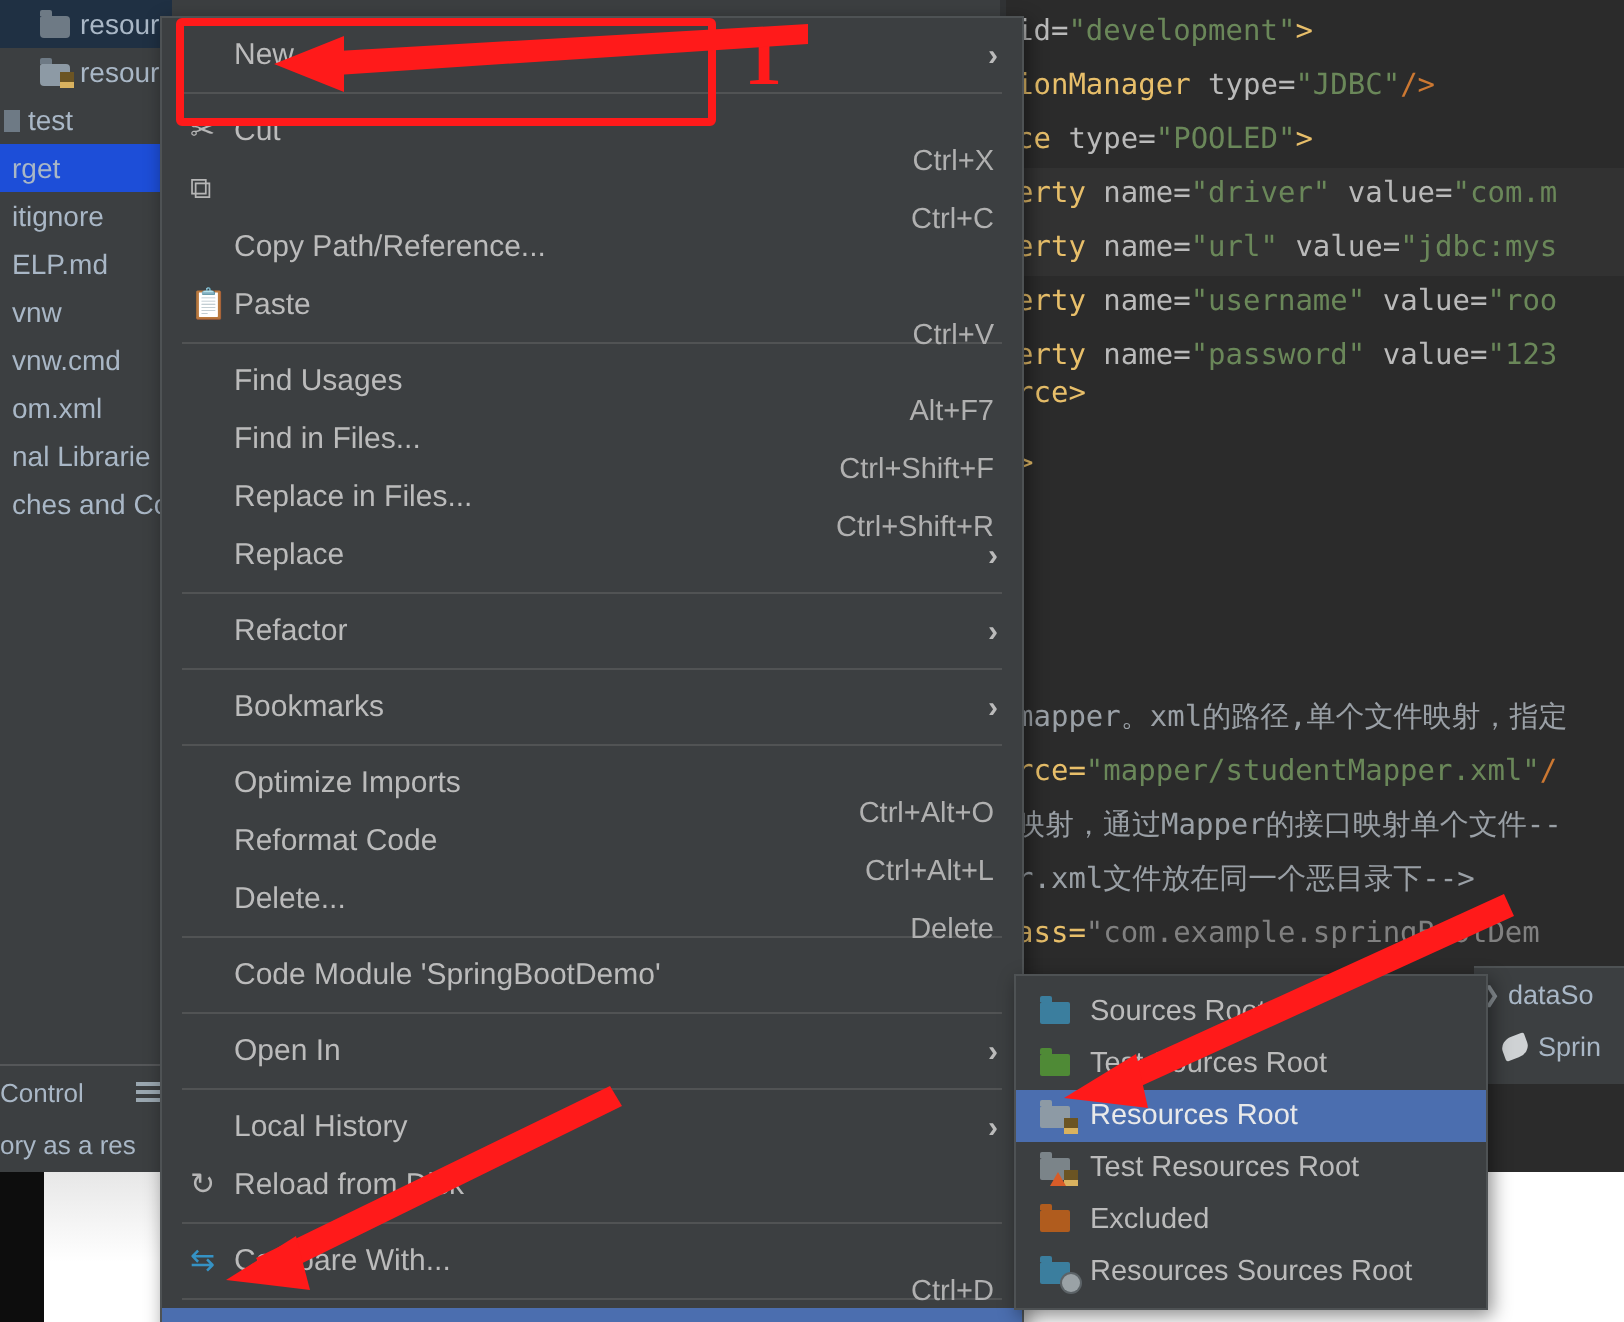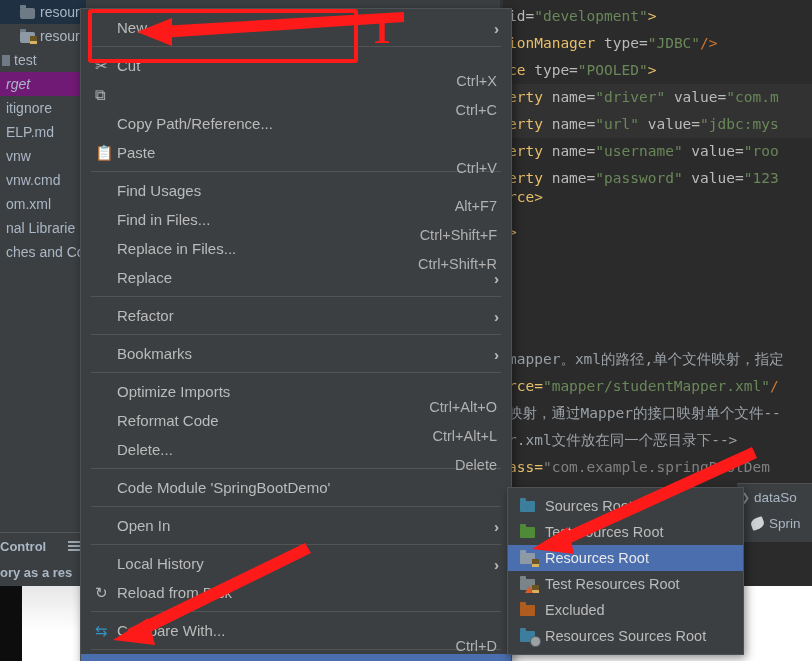--- a/index.html
+++ b/index.html
@@ -31,21 +31,21 @@
     position: relative;
     height: 24px;
     display: flex; align-items: center;
     font-size: 14px;
     color: #a9b7c6;
     padding-left: 2px;
     white-space: nowrap;
     overflow: hidden;
   }
   .tree-row.selected-blue { background:#1f3043; }
-  .tree-row.selected-brown { background:#701a75;font-style:italic; }
+  .tree-row.selected-brown { background:#1d4ed8; }
   .tree-label { margin-left: 4px; }
 
   .folder-ico {
     width: 16px; height: 13px; position: relative; flex: none;
     margin-left: 18px;
   }
   .folder-ico i {
     position:absolute; left:0; top:2px; width:15px; height:11px;
     background:#6e7a85; border-radius:1px 2px 2px 2px;
   }
@@ -61,21 +61,20 @@
   }
   .tree-row .bullet {
     width:8px; height:11px; background:#6e7a85; margin-left:0px; flex:none;
   }
 
   
   .vcs-strip {
     position:absolute; left:0; top:532px; width:86px; height:54px;
     background:#3c3f41;
     border-top:1px solid #555759;
-    font-weight:bold;
   }
   .vcs-row {
     height:26px; display:flex; align-items:center;
     color:#a9b7c6; font-size:13px; white-space:nowrap; overflow:hidden;
   }
   .vcs-row .burger {
     position:absolute; right:6px; width:12px; height:10px;
   }
   .vcs-row .burger span {
     display:block; height:2px; background:#9aa7b0; margin-bottom:2px;

